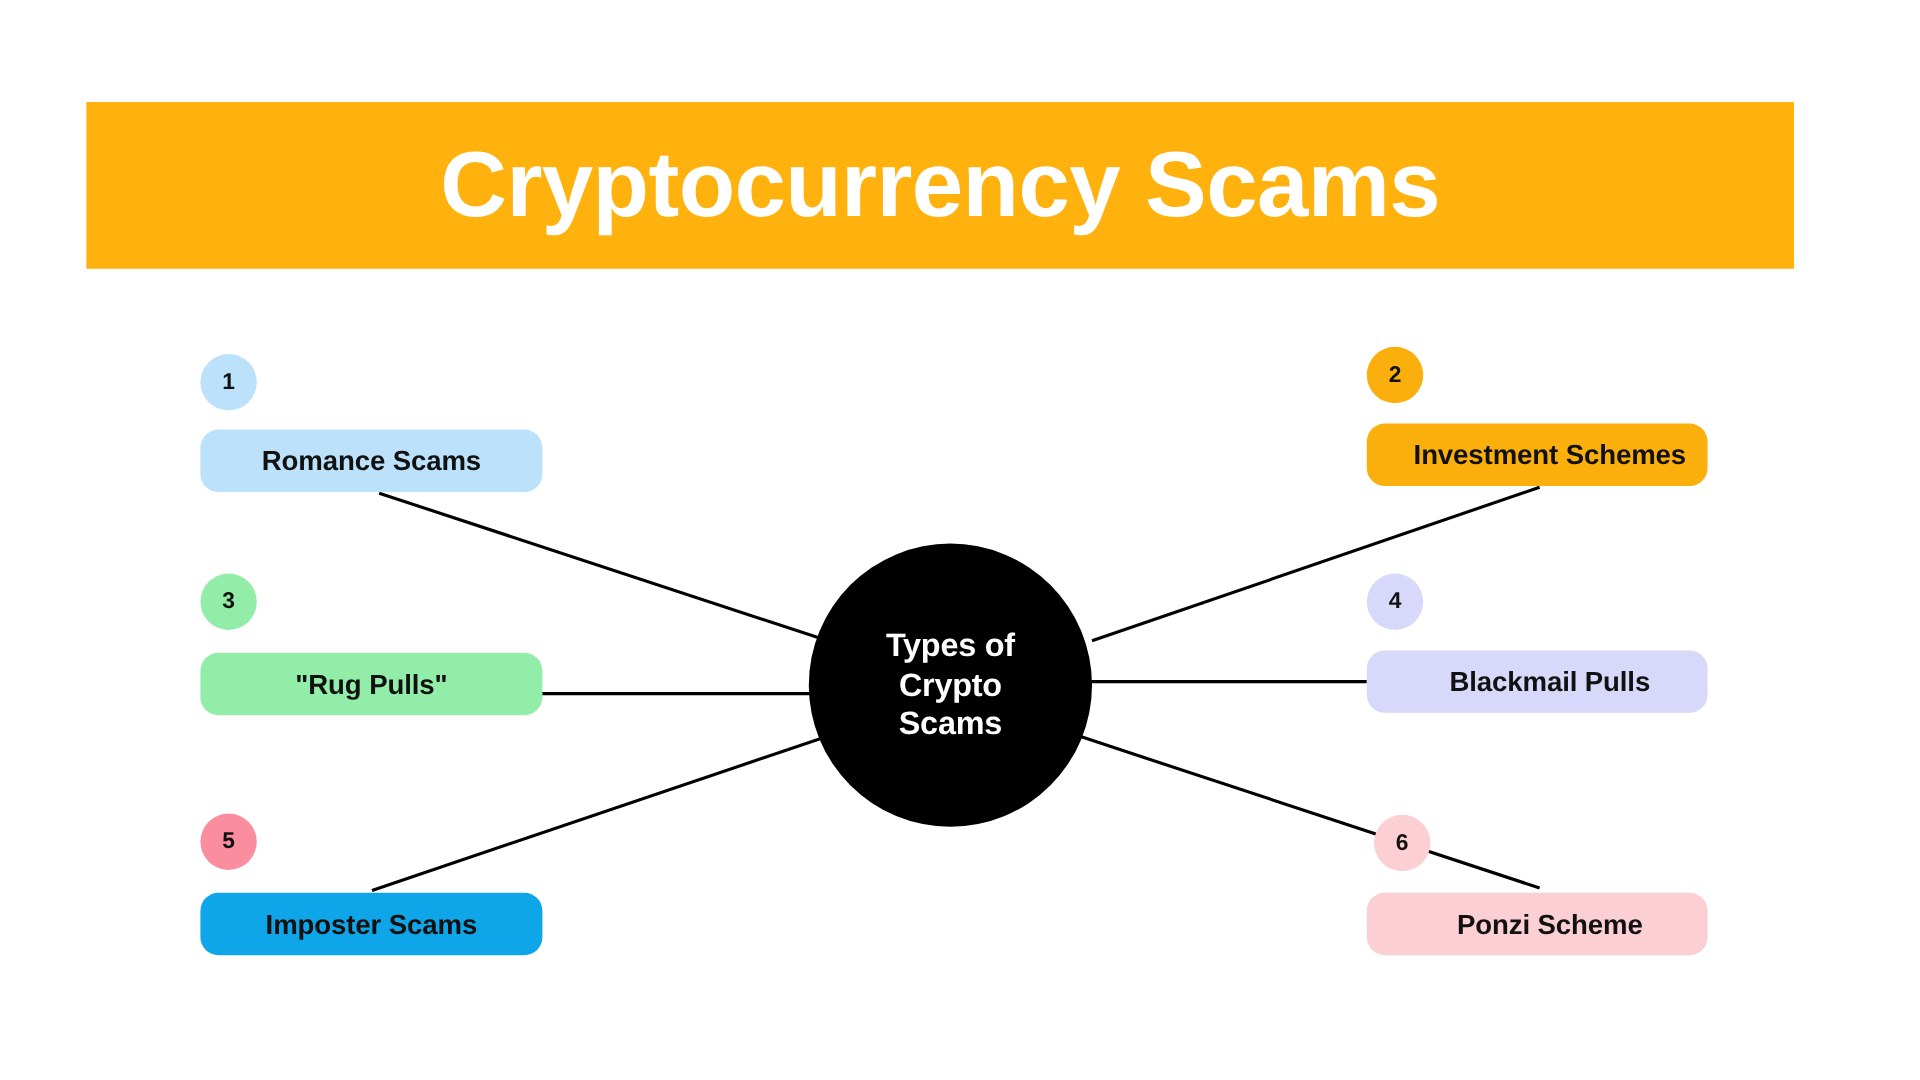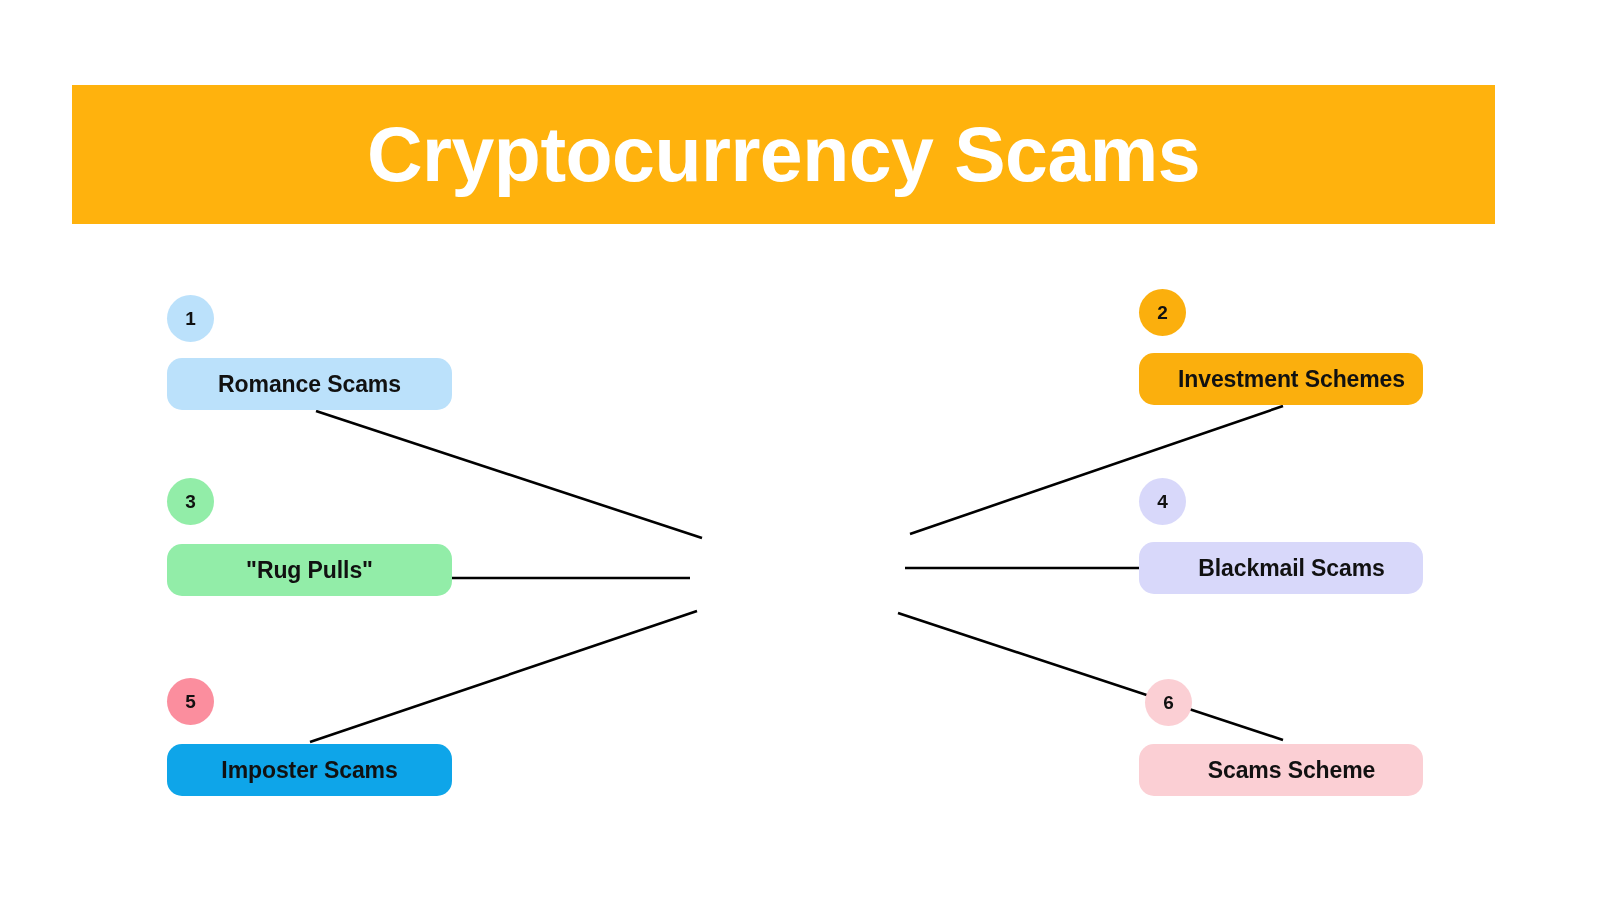--- a/index.html
+++ b/index.html
@@ -158,22 +158,27 @@
     <div class="pill" style="top: 744px; background: #0ea5e9;">Imposter Scams</div>
   </div>
 
   <div class="node col-right">
     <div class="badge" style="top: 289px; background: rgb(251, 175, 13);">2</div>
     <div class="pill" style="top: 353px; background: rgb(251, 175, 13);">Investment Schemes</div>
   </div>
 
   <div class="node col-right">
     <div class="badge" style="top: 478px; background: rgb(216, 216, 250);">4</div>
-    <div class="pill" style="top: 542px; background: rgb(216, 216, 250);">Blackmail Scams</div>
+    <div class="pill" style="top: 542px; background: rgb(216, 216, 250);">Blackmail Pulls</div>
   </div>
 
   <div class="node col-right">
     <div class="badge" style="top: 679px; left: 1145px; background: rgb(251, 207, 212);">6</div>
-    <div class="pill" style="top: 744px; background: rgb(251, 207, 212);">Scams Scheme</div>
+    <div class="pill" style="top: 744px; background: rgb(251, 207, 212);">Ponzi Scheme</div>
   </div>
 
+  <div class="hub" style="background: rgb(0, 0, 0);">
+    <div class="hub-text" style="color: rgb(255, 255, 255);">Types of
+Crypto
+Scams</div>
+  </div>
 
 </div>
 
 </body></html>

